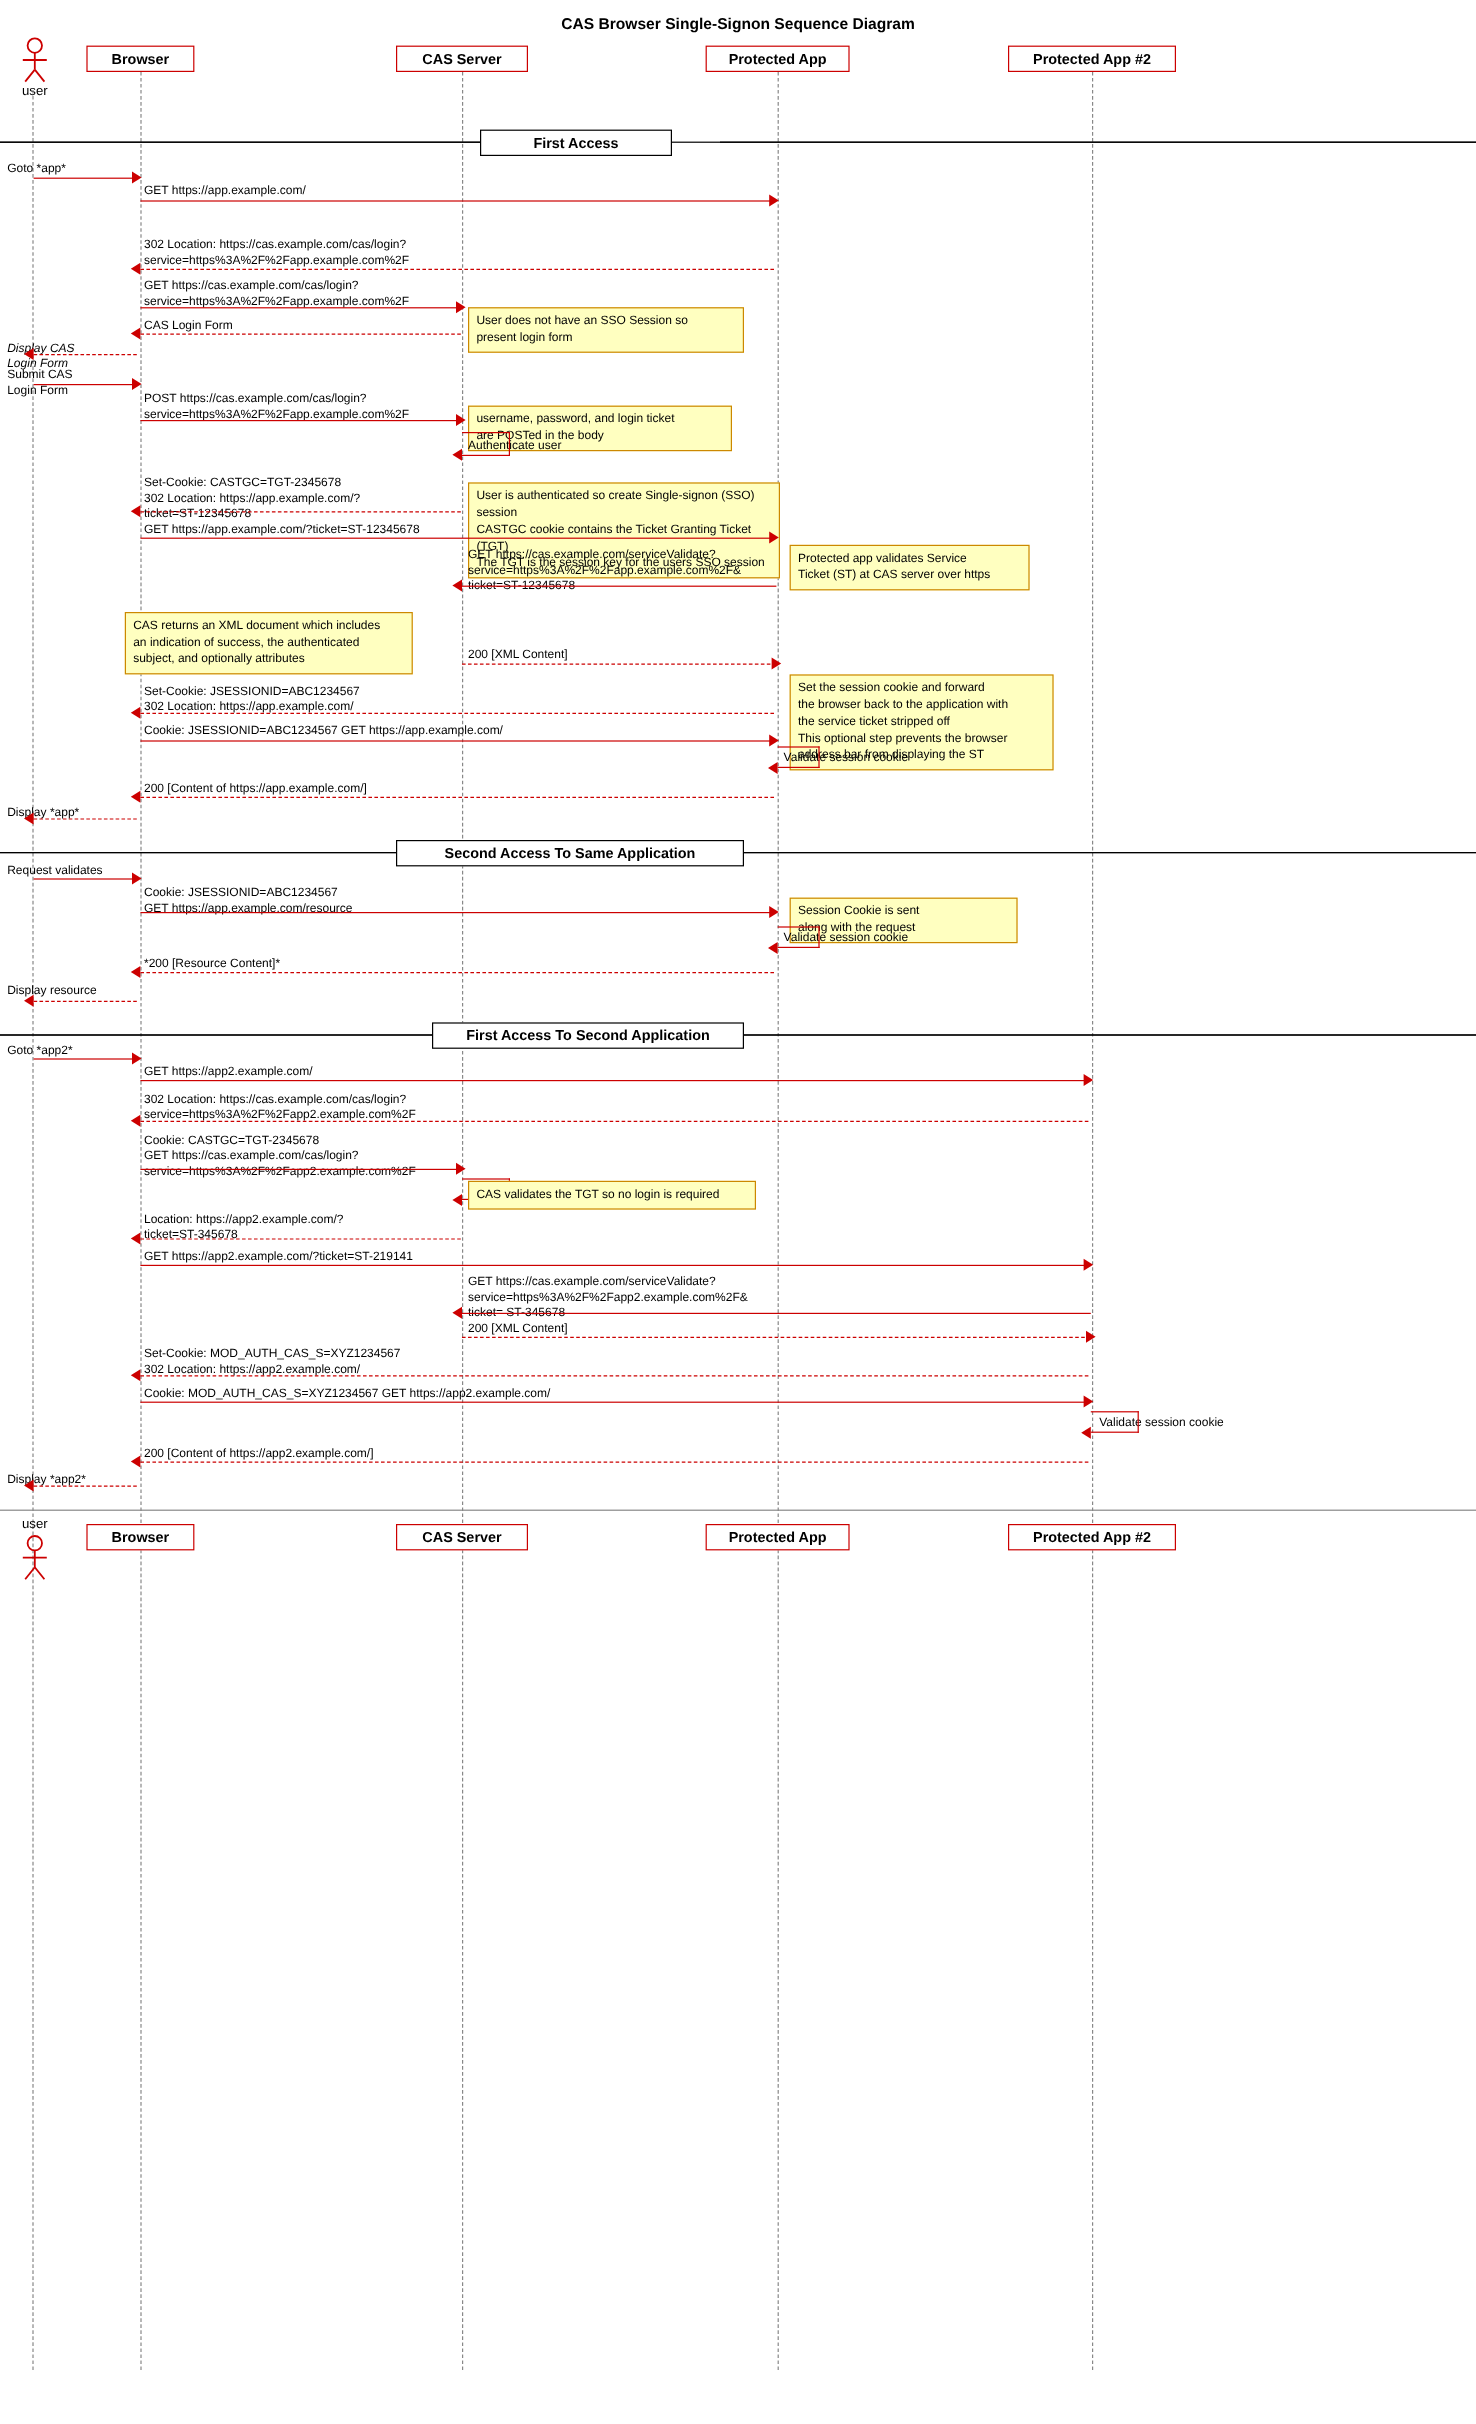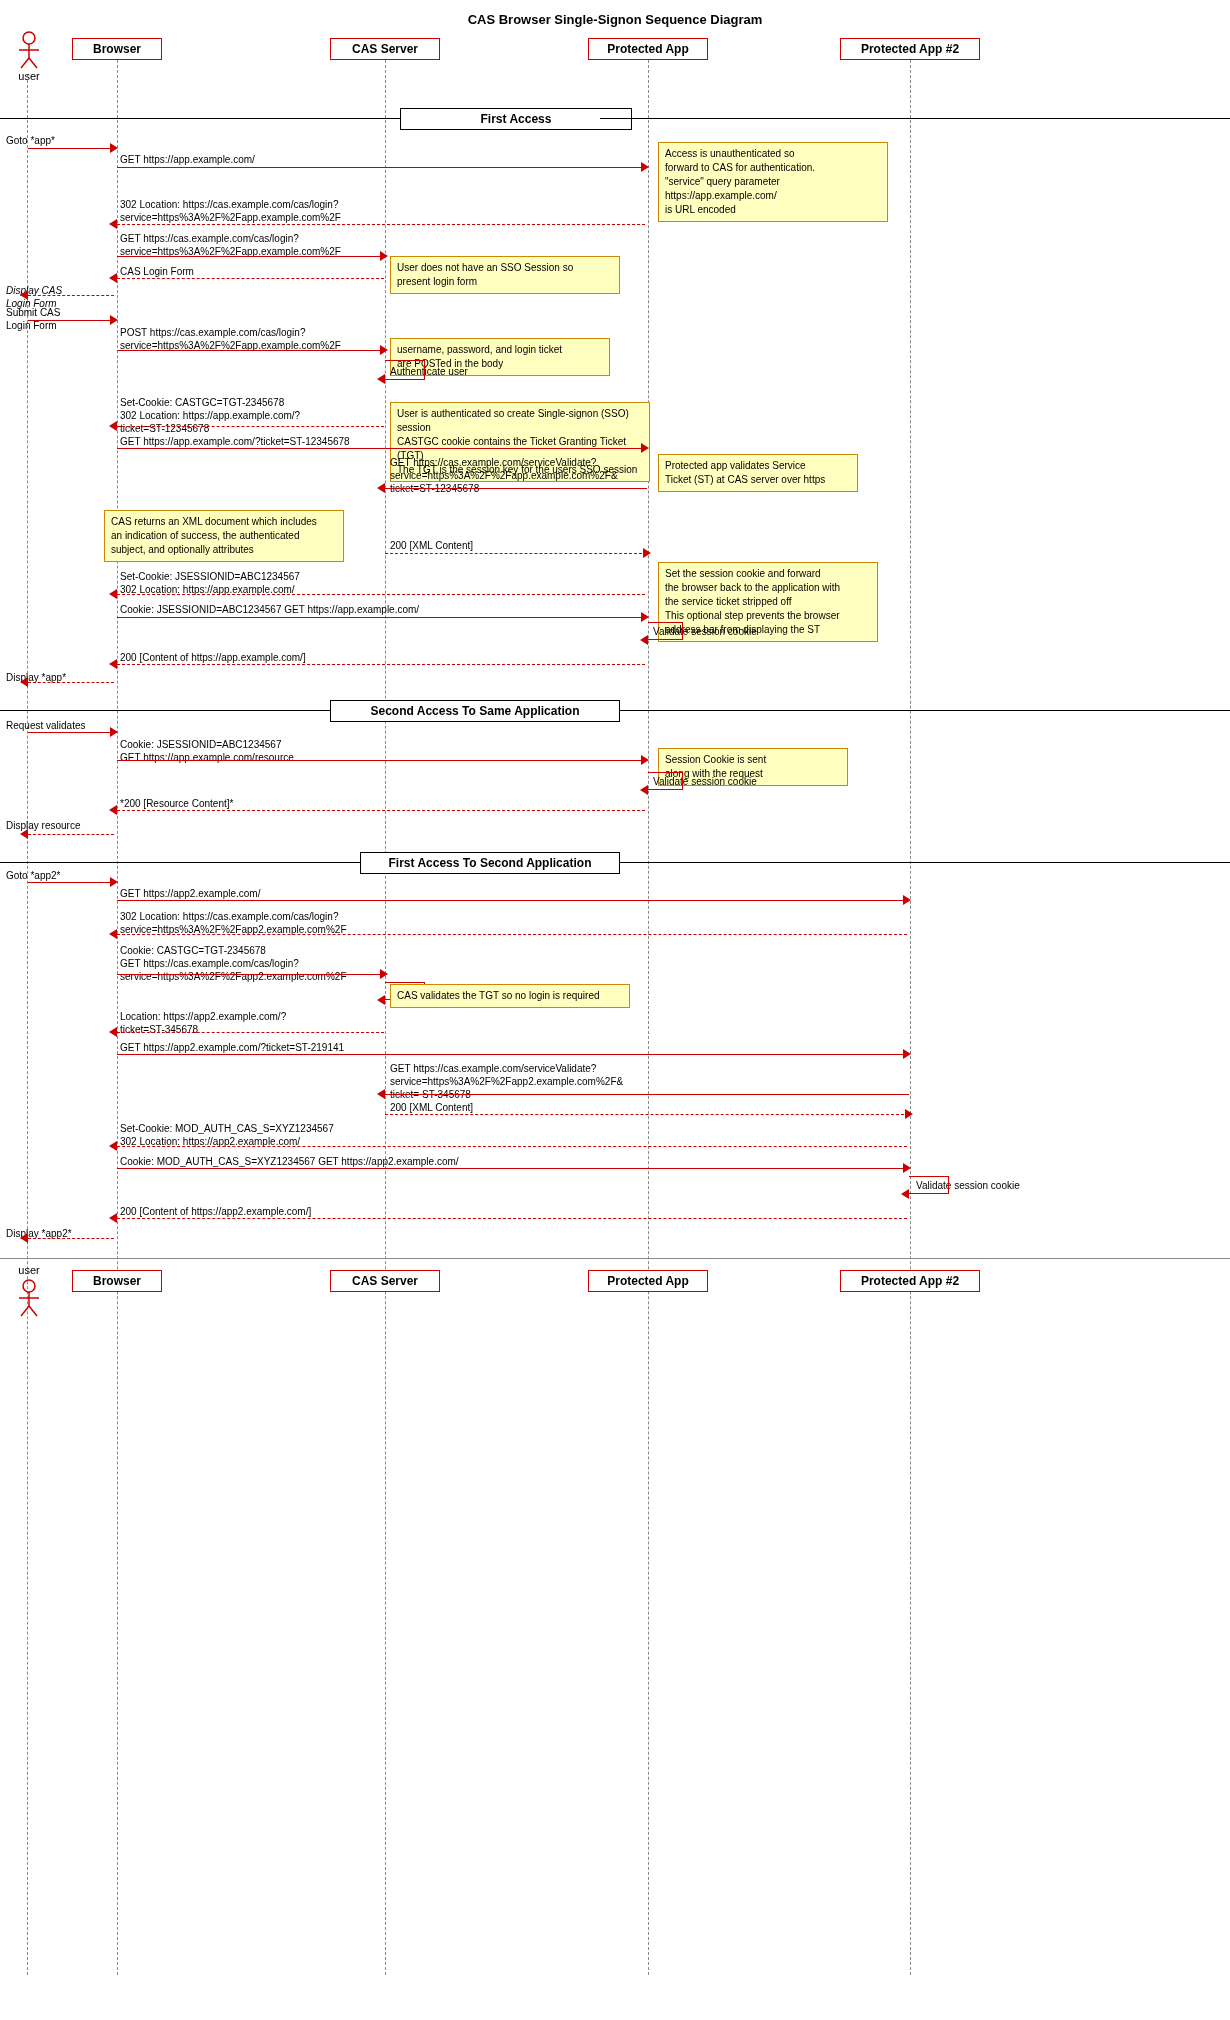--- a/index.html
+++ b/index.html
@@ -105,36 +105,33 @@
 
   <div style="position:absolute;top:60px;left:117px;width:1px;height:1915px;border-left:1px dashed #888;"></div>
 
   <div style="position:absolute;top:60px;left:385px;width:1px;height:1915px;border-left:1px dashed #888;"></div>
 
   <div style="position:absolute;top:60px;left:648px;width:1px;height:1915px;border-left:1px dashed #888;"></div>
 
   <div style="position:absolute;top:60px;left:910px;width:1px;height:1915px;border-left:1px dashed #888;"></div>
 
   <div style="position:absolute;top:118px;left:0;right:0;height:1px;background:#000;"></div>
-  <div class="section-header" style="top:108px;left:400px;width:232px;">First Access</div>
+  <div class="section-header" style="top:108px;left:400px;width:160px;">First Access</div>
   <div style="position:absolute;top:118px;left:0;width:400px;height:1px;background:#000;"></div>
   <div style="position:absolute;top:118px;left:600px;right:0;height:1px;background:#000;"></div>
 
   <div style="position:absolute;top:135px;left:6px;font-size:10px;">Goto *app*</div>
 
   <div style="position:absolute;top:148px;left:28px;width:86px;height:1px;border-top:1px solid #c00;"></div>
   <div class="arrowhead-right" style="top:143px;left:110px;"></div>
 
   <div style="position:absolute;top:154px;left:120px;font-size:10px;">GET https://app.example.com/</div>
   <div style="position:absolute;top:167px;left:117px;width:528px;height:1px;border-top:1px solid #c00;"></div>
   <div class="arrowhead-right" style="top:162px;left:641px;"></div>
 
-  <div class="note" style="top:142px;left:658px;width:230px;">
-    Access is unauthenticated so<br>forward to CAS for authentication.<br>"service" query parameter<br>https://app.example.com/<br>is URL encoded
-  </div>
 
   <div style="position:absolute;top:198px;left:120px;font-size:10px;line-height:1.3;">302 Location: https://cas.example.com/cas/login?<br>service=https%3A%2F%2Fapp.example.com%2F</div>
   <div style="position:absolute;top:224px;left:117px;width:528px;height:1px;border-top:1px dashed #c00;"></div>
   <div class="arrowhead-left" style="top:219px;left:109px;"></div>
 
   <div style="position:absolute;top:232px;left:120px;font-size:10px;line-height:1.3;">GET https://cas.example.com/cas/login?<br>service=https%3A%2F%2Fapp.example.com%2F</div>
   <div style="position:absolute;top:256px;left:117px;width:267px;height:1px;border-top:1px solid #c00;"></div>
   <div class="arrowhead-right" style="top:251px;left:380px;"></div>
 
   <div style="position:absolute;top:266px;left:120px;font-size:10px;">CAS Login Form</div>

